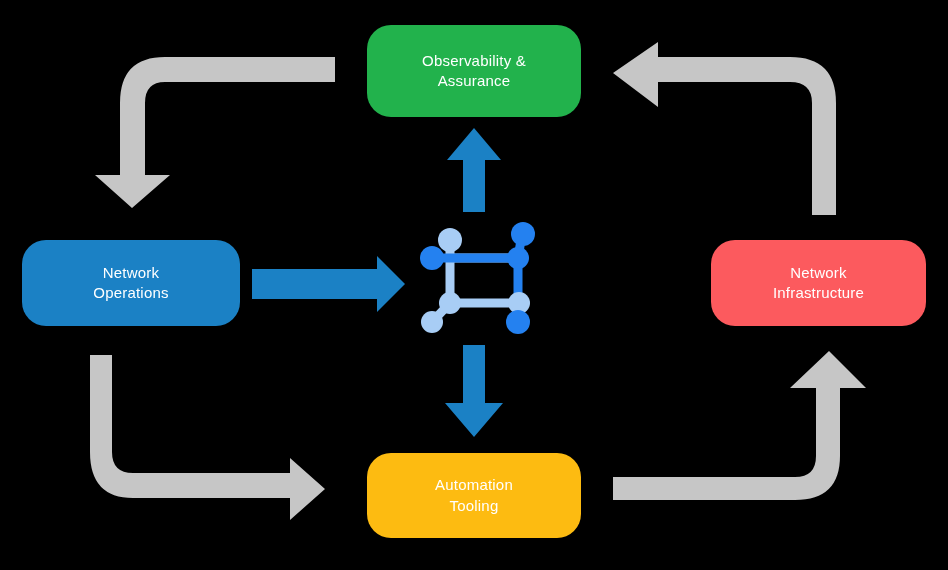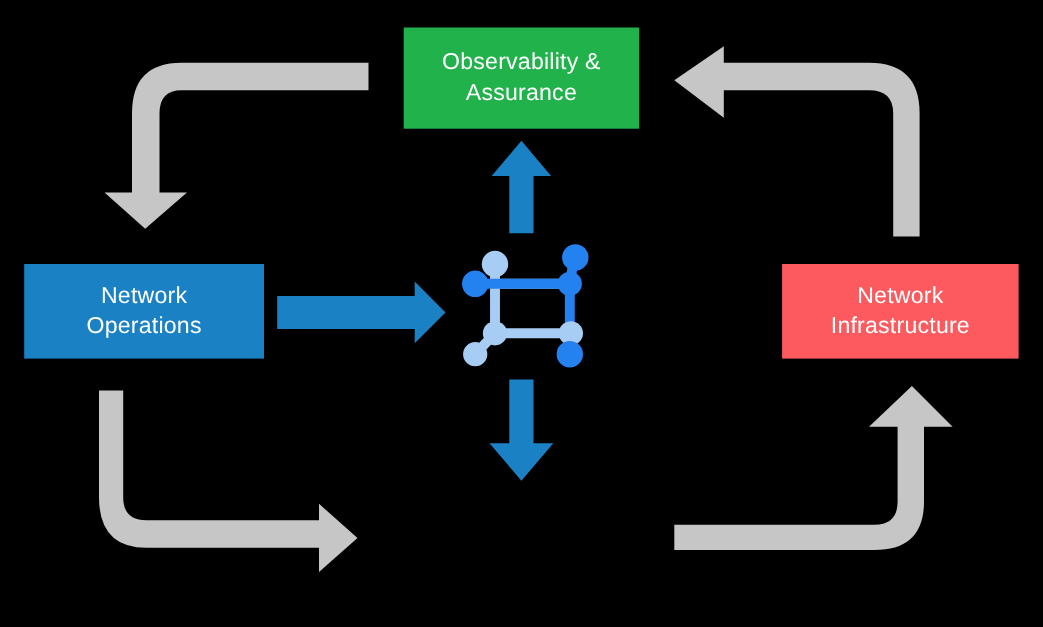--- a/index.html
+++ b/index.html
@@ -12,27 +12,27 @@
   }
   #canvas {
     position: relative;
     width: 948px;
     height: 570px;
     background: #000000;
     overflow: hidden;
   }
   .node-box {
     position: absolute;
-    border-radius: 0;
+    border-radius: 24px;
     display: flex;
     align-items: center;
     justify-content: center;
     text-align: center;
     color: #ffffff;
-    font-size: 21px;
+    font-size: 15px;
     font-weight: 400;
     line-height: 1.35;
     letter-spacing: 0.2px;
     box-sizing: border-box;
     padding: 4px 10px;
     white-space: pre-line;
   }
   #box-observability {
     left: 367px; top: 25px; width: 214px; height: 92px;
     background: #22b24c;
@@ -122,14 +122,16 @@
 
   <div class="node-box" id="box-observability">Observability &amp;
 Assurance</div>
 
   <div class="node-box" id="box-netops">Network
 Operations</div>
 
   <div class="node-box" id="box-netinfra">Network
 Infrastructure</div>
 
+  <div class="node-box" id="box-automation">Automation
+Tooling</div>
 
 </div>
 
 </body></html>

